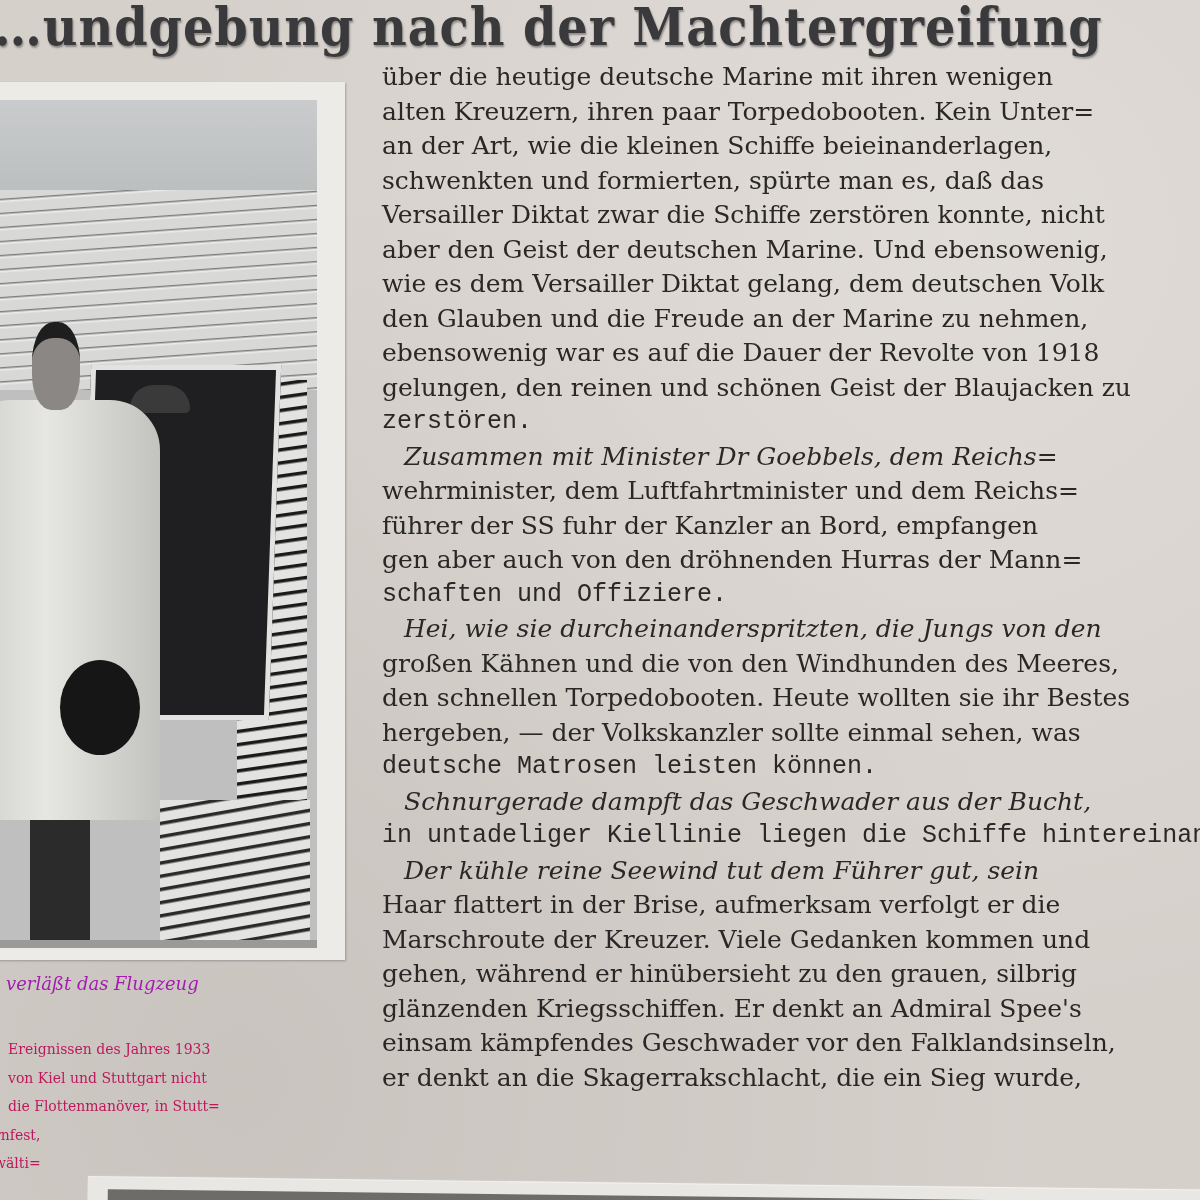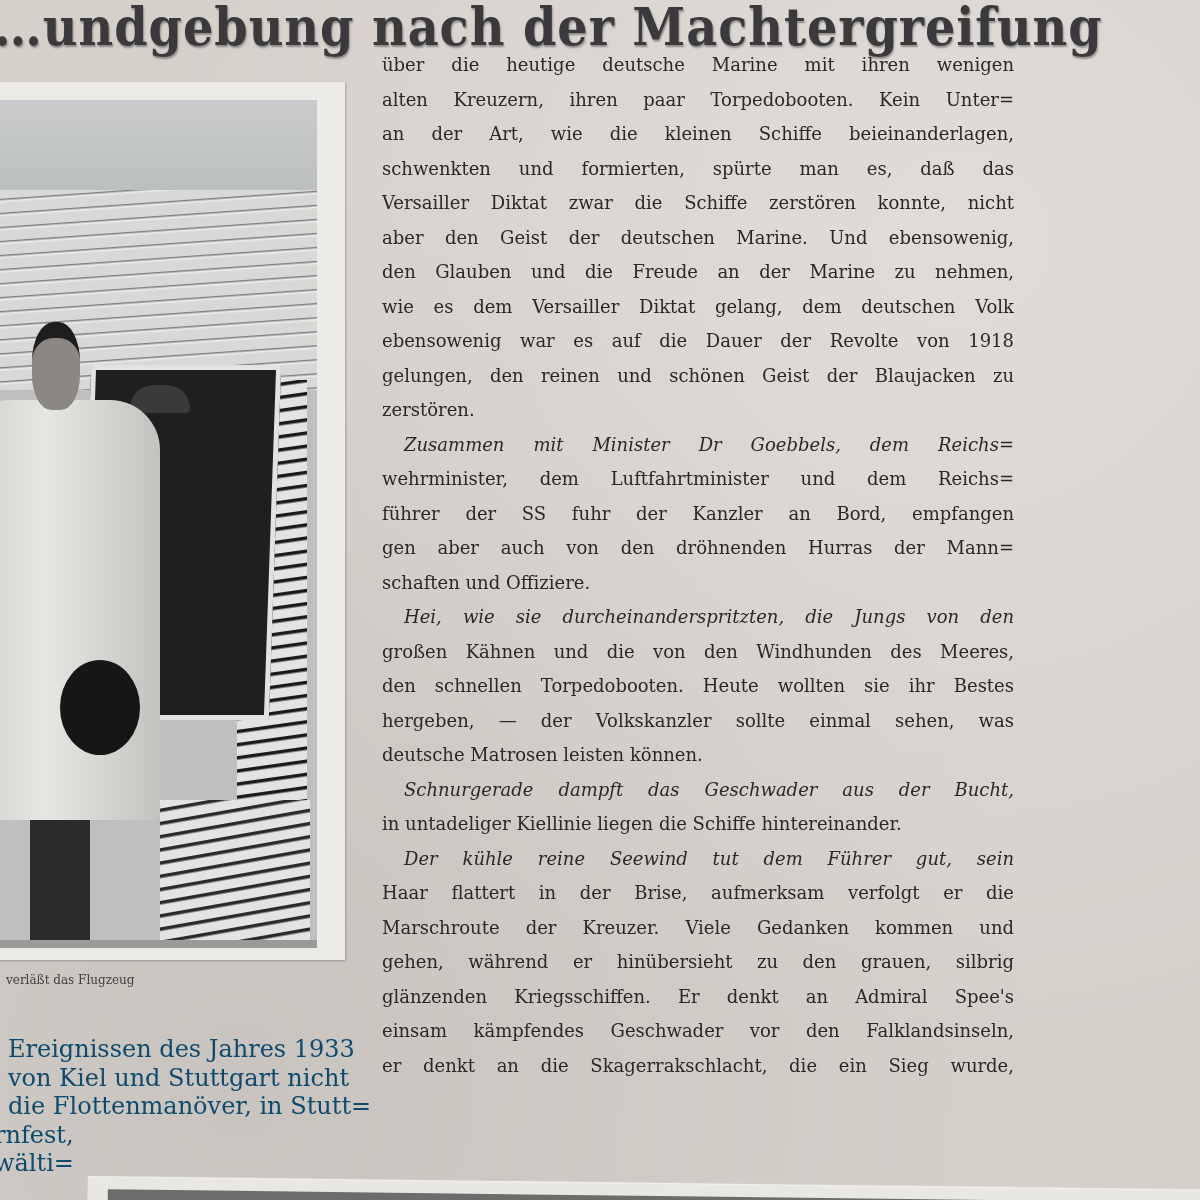--- a/index.html
+++ b/index.html
@@ -54,41 +54,41 @@
     background: #8a8785; border-radius: 45% 45% 40% 40%; border-top: 16px solid #1e1e1e; }
   .man-coat {
     position: absolute; left: -20px; top: 300px; width: 190px; height: 420px;
     background: linear-gradient(90deg, #cfcfcb, #e6e6e2 40%, #c2c2be);
     border-radius: 40px 50px 8px 8px;
   }
   .hat { position: absolute; left: 70px; top: 560px; width: 80px; height: 95px;
     background: #161616; border-radius: 50%; }
   .legs { position: absolute; left: 40px; top: 720px; width: 60px; height: 120px; background: #2b2b2b; }
   .caption {
-    position: absolute; left: 6px; top: 973px; font-size: 12px; color: #404040;
-    font-family: "DejaVu Serif", serif; 
+    position: absolute; left: 6px; top: 973px; font-size: 18px; color: #a21caf;
+    font-family: "DejaVu Serif", serif; font-style: italic;
   }
   .left-col {
     position: absolute; left: 8px; top: 1035px; width: 330px;
-    font-size: 24px; line-height: 28.5px; color: #0c4a6e; text-align: justify;
+    font-size: 14px; line-height: 28.5px; color: #be185d; text-align: justify;
   }
   .left-col .line { display: block; white-space: nowrap; }
   .bottom-photo {
     position: absolute; left: 88px; top: 1177px; width: 1130px; height: 40px;
     background: #e8e7e4; transform: rotate(0.7deg); transform-origin: left top;
     box-shadow: 0 -1px 1px rgba(255,255,255,0.8);
   }
   .bottom-photo-img { position: absolute; left: 20px; top: 12px; width: 1100px; height: 40px; background: #6d6c6b; }
   
   .main-col {
-    position: absolute; left: 382px; top: 48px; width: 632px;
-    font-size: 18px; line-height: 34.5px; color: #2a2826;
+    position: absolute; left: 382px; top: 60px; width: 632px;
+    font-size: 25px; line-height: 34.5px; color: #2a2826;
   }
   .main-col .line { display: block; white-space: nowrap; text-align: justify; text-align-last: justify; }
-  .main-col .line.last { text-align-last: left; }
+  .main-col .line.last { text-align-last: left; font-family: Liberation Mono, monospace; }
   .main-col .line.indent { padding-left: 22px; font-style: italic; }
 </style>
 </head>
 <body>
 
 <div class="page-title">…undgebung nach der Machtergreifung</div>
 
 <div class="photo-mount">
   <div class="photo" title="Black-and-white photograph of a man in a light trench coat holding a dark hat, stepping down from an aircraft door onto a stepladder; a uniformed officer with cap visible in the doorway.">
     <div class="sky"></div>
@@ -121,22 +121,22 @@
 </div>
 
 <div class="main-col">
   <div>
     <span class="line">über die heutige deutsche Marine mit ihren wenigen</span>
     <span class="line">alten Kreuzern, ihren paar Torpedobooten. Kein Unter=</span>
     <span class="line">an der Art, wie die kleinen Schiffe beieinanderlagen,</span>
     <span class="line">schwenkten und formierten, spürte man es, daß das</span>
     <span class="line">Versailler Diktat zwar die Schiffe zerstören konnte, nicht</span>
     <span class="line">aber den Geist der deutschen Marine. Und ebensowenig,</span>
+    <span class="line">wie es dem Versailler Diktat gelang, dem deutschen Volk</span>
     <span class="line">den Glauben und die Freude an der Marine zu nehmen,</span>
-    <span class="line">wie es dem Versailler Diktat gelang, dem deutschen Volk</span>
     <span class="line">ebensowenig war es auf die Dauer der Revolte von 1918</span>
     <span class="line">gelungen, den reinen und schönen Geist der Blaujacken zu</span>
     <span class="line last">zerstören.</span>
   </div>
   <div>
     <span class="line indent">Zusammen mit Minister Dr Goebbels, dem Reichs=</span>
     <span class="line">wehrminister, dem Luftfahrtminister und dem Reichs=</span>
     <span class="line">führer der SS fuhr der Kanzler an Bord, empfangen</span>
     <span class="line">gen aber auch von den dröhnenden Hurras der Mann=</span>
     <span class="line last">schaften und Offiziere.</span>

